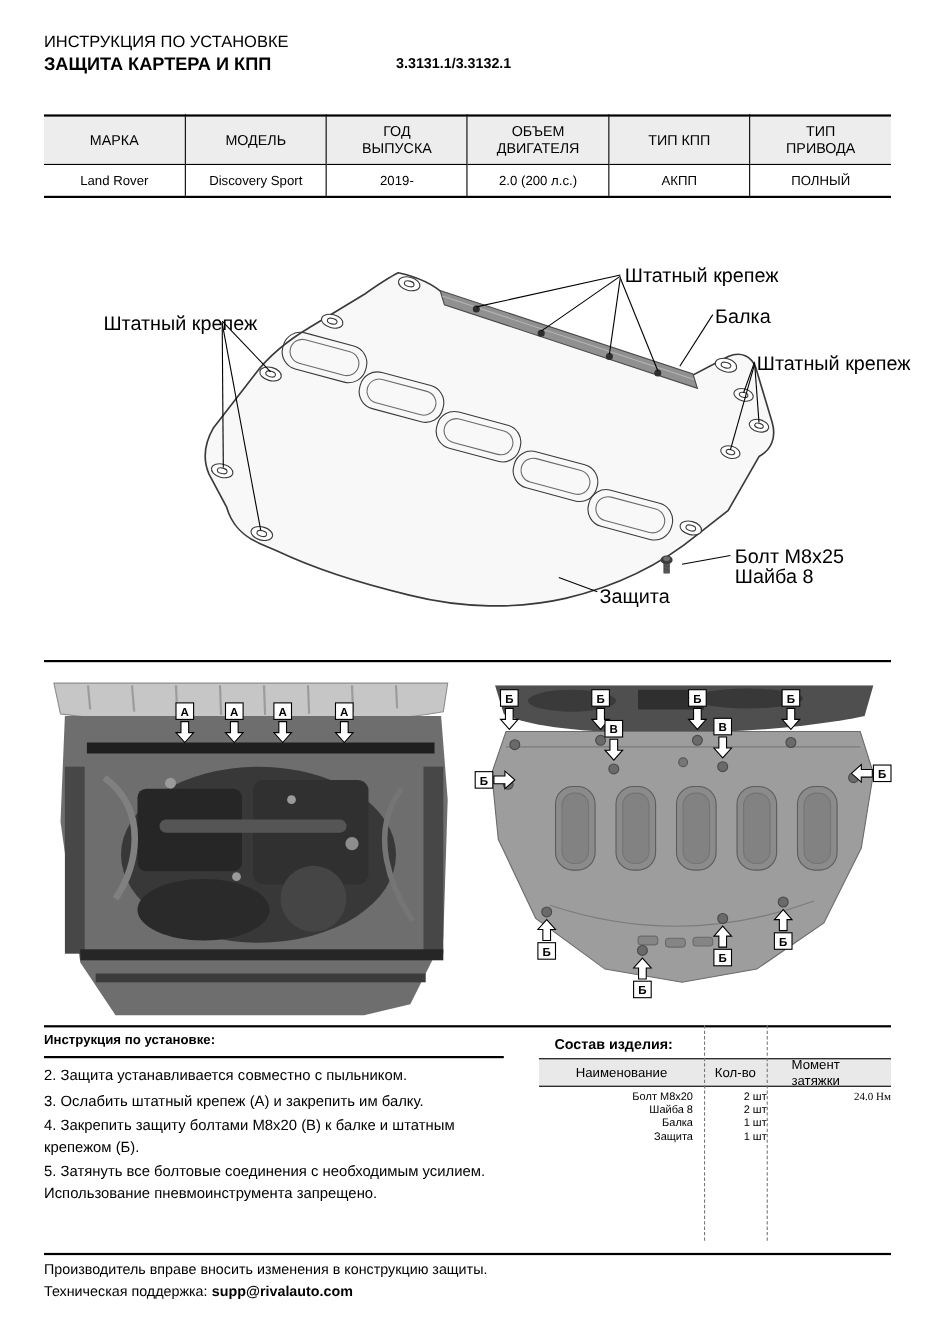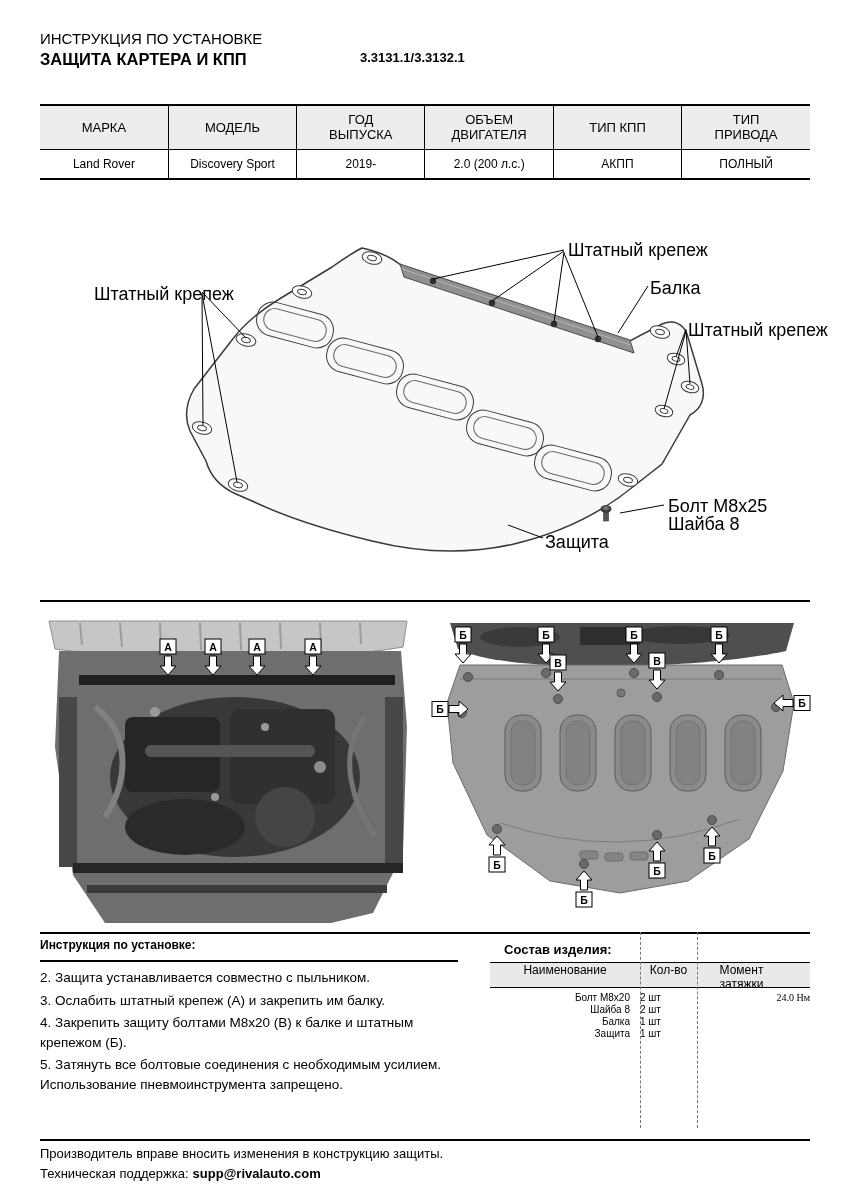--- a/index.html
+++ b/index.html
@@ -30,28 +30,28 @@
   .photo { position:absolute; }
 
   
   .instr-title { position:absolute; left:40px; top:938px; font-size:12px; font-weight:bold; }
   .steps { position:absolute; left:40px; top:968px; width:424px; font-size:13.5px; line-height:1.45; }
   .step { margin-bottom:3px; }
 
   
   .parts { position:absolute; left:490px; top:932px; width:320px; height:200px; }
   .parts-title { position:absolute; left:14px; top:10px; font-size:13px; font-weight:bold; }
-  .parts-header { position:absolute; left:0; top:30px; width:320px; height:26px; background:#e9e9e9; border-top:1px solid #000; border-bottom:1px solid #000; display:flex; font-size:12px; z-index:1; }
+  .parts-header { position:absolute; left:0; top:30px; width:320px; height:26px; background:#e9e9e9; border-top:1px solid #000; border-bottom:1px solid #000; display:flex; align-items:center; font-size:12px; z-index:1; }
   .ph-name { width:150px; text-align:center; }
   .ph-qty { width:57px; text-align:center; }
   .ph-torque { width:89px; text-align:center; }
   .parts-rows { position:absolute; left:0; top:60px; width:320px; font-size:10px; }
   .prow { display:flex; height:12px; line-height:12px; }
   .pr-name { width:150px; text-align:right; padding-right:10px; }
-  .pr-qty { width:57px; text-align:left; }
+  .pr-qty { width:57px; text-align:right; }
   .pr-torque { width:113px; text-align:right;font-family:Liberation Serif, serif; }
   .dash-v { position:absolute; top:0; height:196px; width:0; border-left:1px dashed #777; z-index:2; }
 
   
   .footer-line1 { position:absolute; left:40px; top:1146px; font-size:13px; }
   .footer-line2 { position:absolute; left:40px; top:1166px; font-size:13px; }
   .footer-email { font-weight:bold; margin-left:4px; }
 
   svg text.marker-letter { font:bold 10.5px "Liberation Sans",sans-serif; fill:#000; text-anchor:middle; }
 </style>

